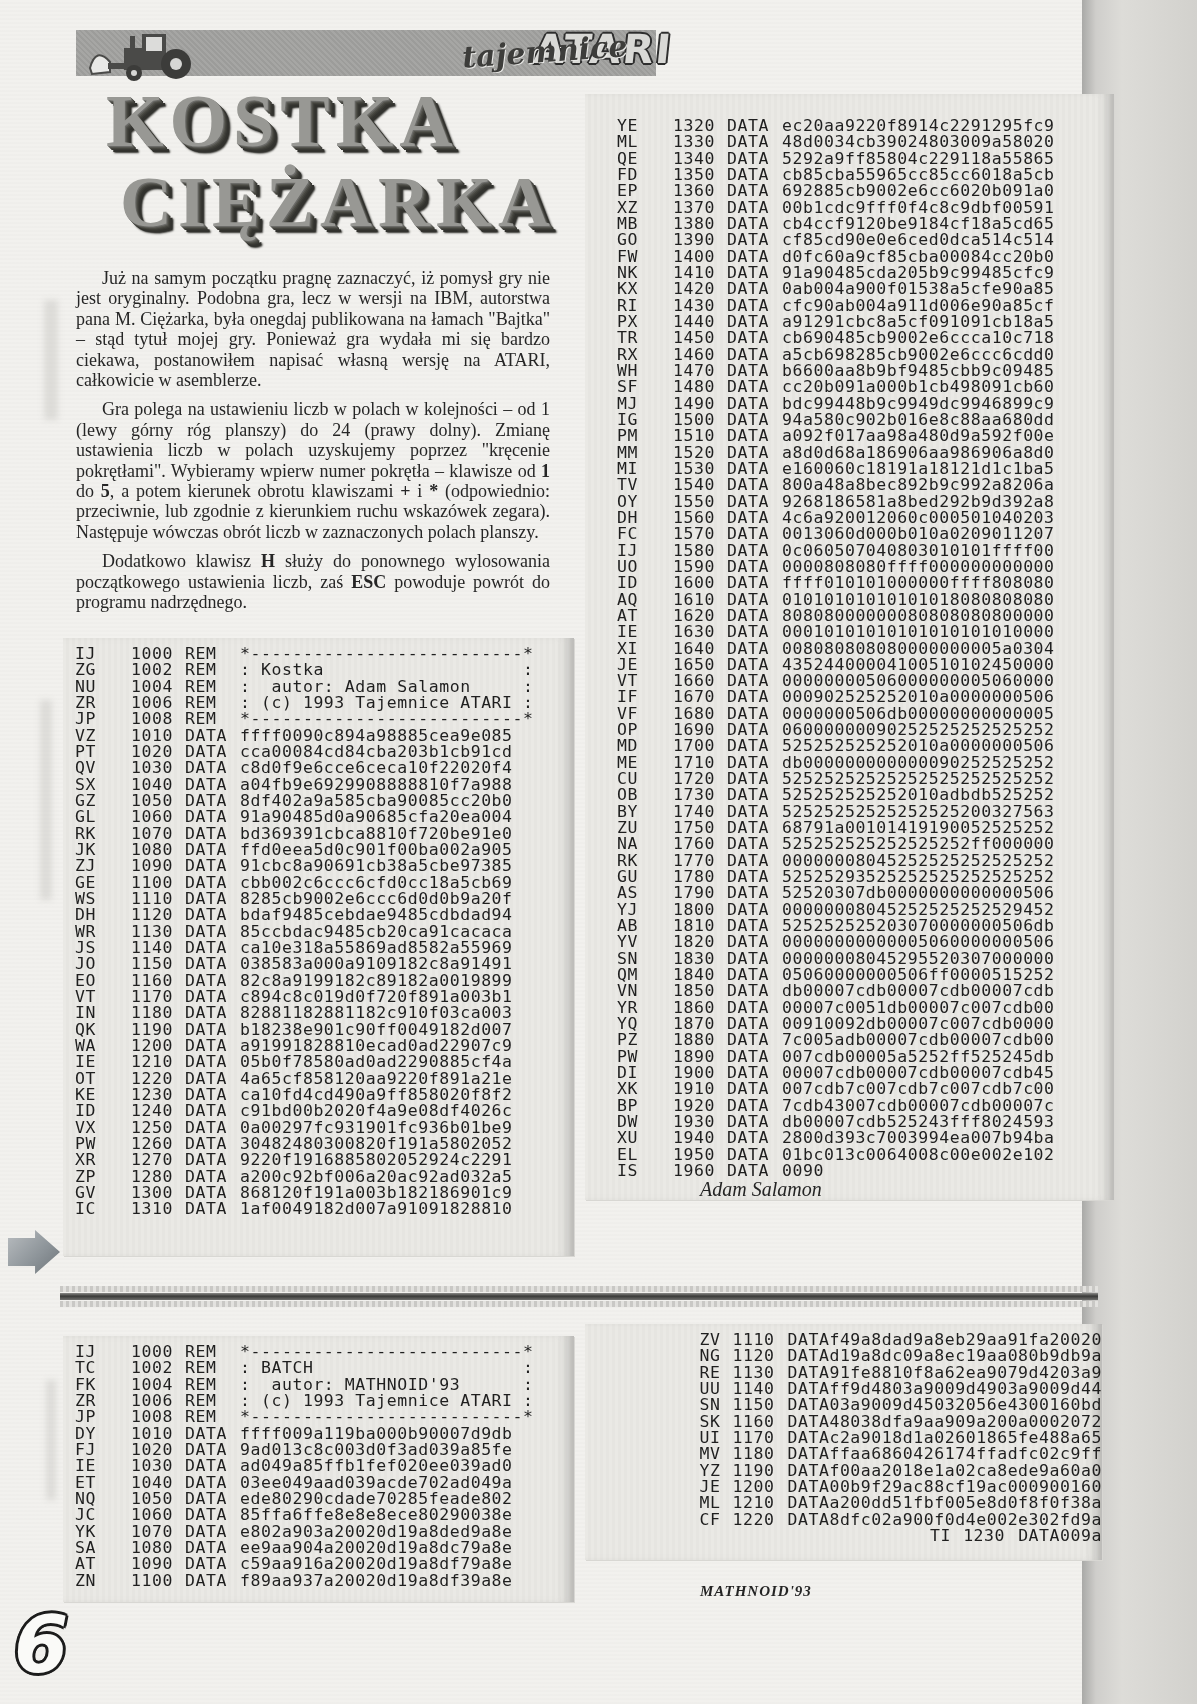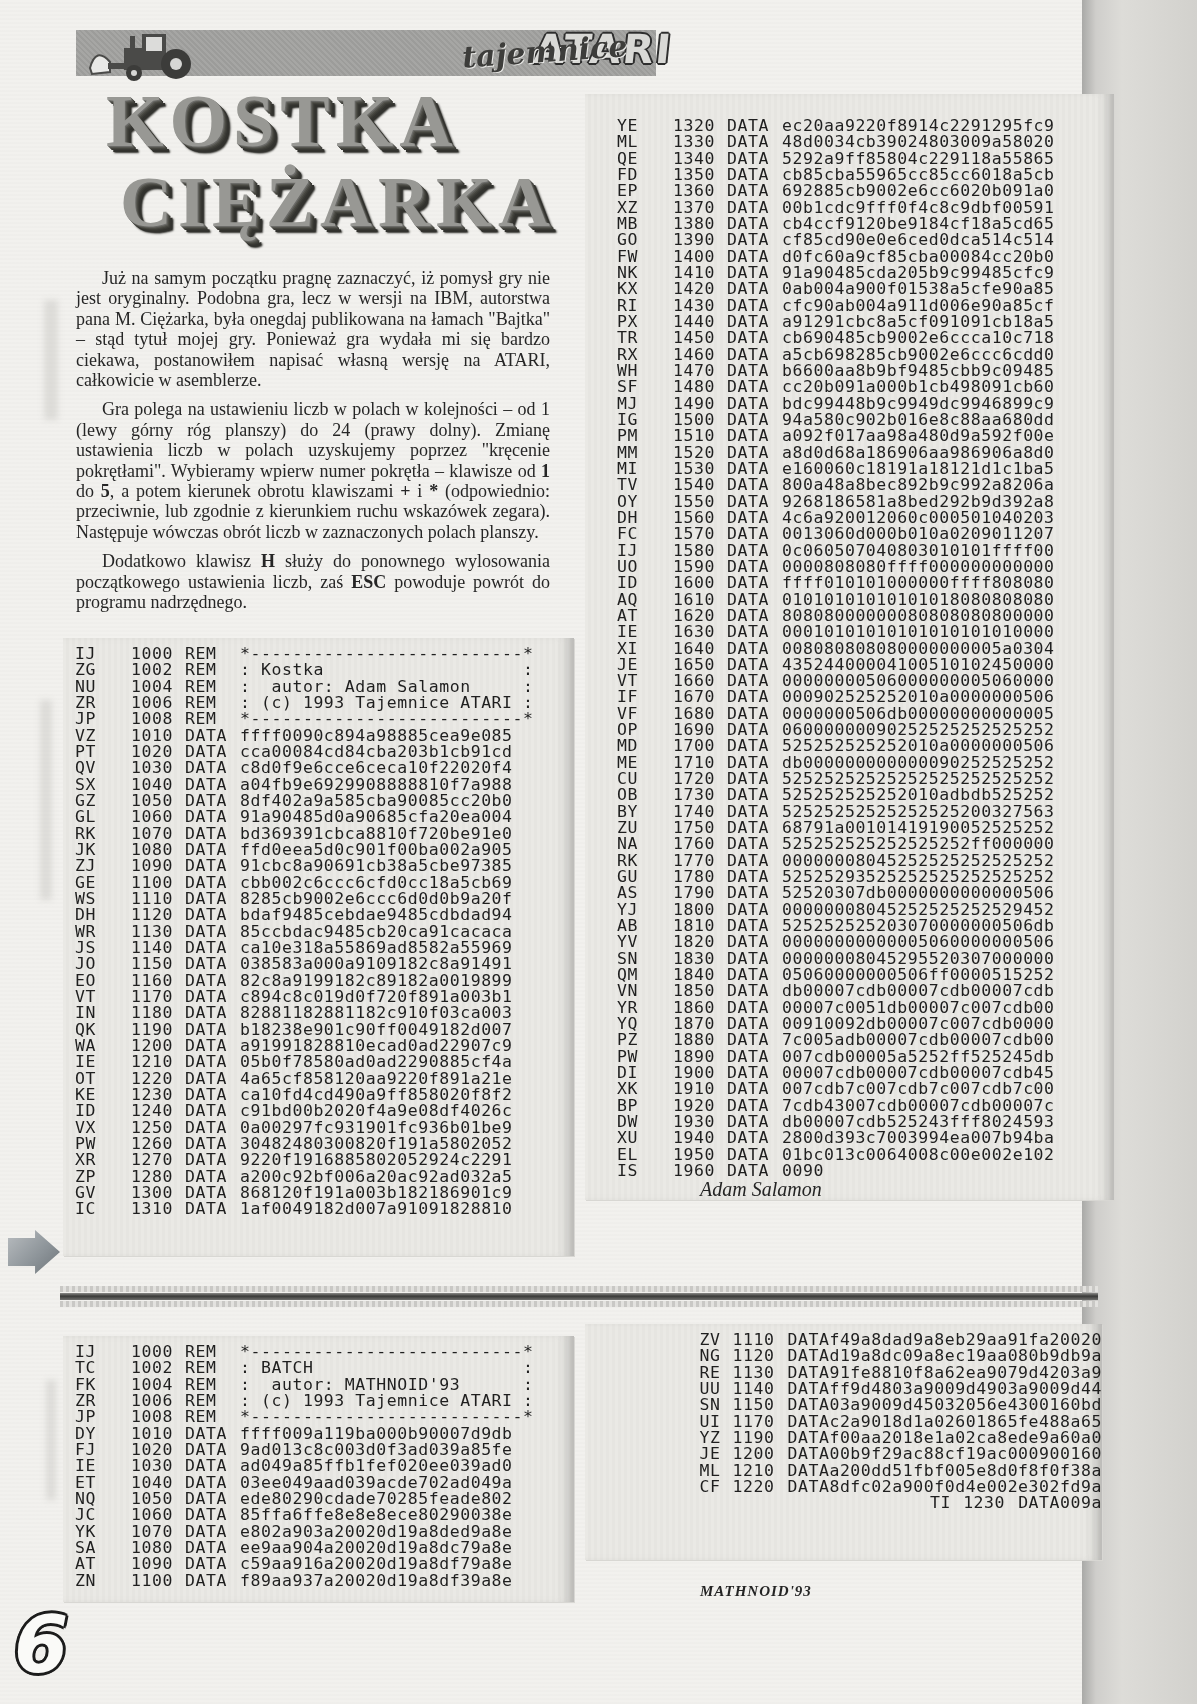--- a/index.html
+++ b/index.html
@@ -243,21 +243,23 @@
       <div class="row"><span class="cs">AT</span><span class="ln">1090</span><span class="kw">DATA</span><span class="tx">c59aa916a20020d19a8df79a8e</span></div>
       <div class="row"><span class="cs">ZN</span><span class="ln">1100</span><span class="kw">DATA</span><span class="tx">f89aa937a20020d19a8df39a8e</span></div>
     </div>
 
   <div class="code-block block-r2">
       <div class="row"><span class="cs">ZV</span><span class="ln">1110</span><span class="kw">DATA</span><span class="tx">f49a8dad9a8eb29aa91fa20020</span></div>
       <div class="row"><span class="cs">NG</span><span class="ln">1120</span><span class="kw">DATA</span><span class="tx">d19a8dc09a8ec19aa080b9db9a</span></div>
       <div class="row"><span class="cs">RE</span><span class="ln">1130</span><span class="kw">DATA</span><span class="tx">91fe8810f8a62ea9079d4203a9</span></div>
       <div class="row"><span class="cs">UU</span><span class="ln">1140</span><span class="kw">DATA</span><span class="tx">ff9d4803a9009d4903a9009d44</span></div>
       <div class="row"><span class="cs">SN</span><span class="ln">1150</span><span class="kw">DATA</span><span class="tx">03a9009d45032056e4300160bd</span></div>
+      <div class="row"><span class="cs">SK</span><span class="ln">1160</span><span class="kw">DATA</span><span class="tx">48038dfa9aa909a200a0002072</span></div>
       <div class="row"><span class="cs">UI</span><span class="ln">1170</span><span class="kw">DATA</span><span class="tx">c2a9018d1a02601865fe488a65</span></div>
+      <div class="row"><span class="cs">MV</span><span class="ln">1180</span><span class="kw">DATA</span><span class="tx">ffaa6860426174ffadfc02c9ff</span></div>
       <div class="row"><span class="cs">YZ</span><span class="ln">1190</span><span class="kw">DATA</span><span class="tx">f00aa2018e1a02ca8ede9a60a0</span></div>
       <div class="row"><span class="cs">JE</span><span class="ln">1200</span><span class="kw">DATA</span><span class="tx">00b9f29ac88cf19ac000900160</span></div>
       <div class="row"><span class="cs">ML</span><span class="ln">1210</span><span class="kw">DATA</span><span class="tx">a200dd51fbf005e8d0f8f0f38a</span></div>
       <div class="row"><span class="cs">CF</span><span class="ln">1220</span><span class="kw">DATA</span><span class="tx">8dfc02a900f0d4e002e302fd9a</span></div>
       <div class="row"><span class="cs">TI</span><span class="ln">1230</span><span class="kw">DATA</span><span class="tx">009a</span></div>
     </div>
 
   <div class="author a2">MATHNOID'93</div>
 
   <div class="page-num">6</div>

